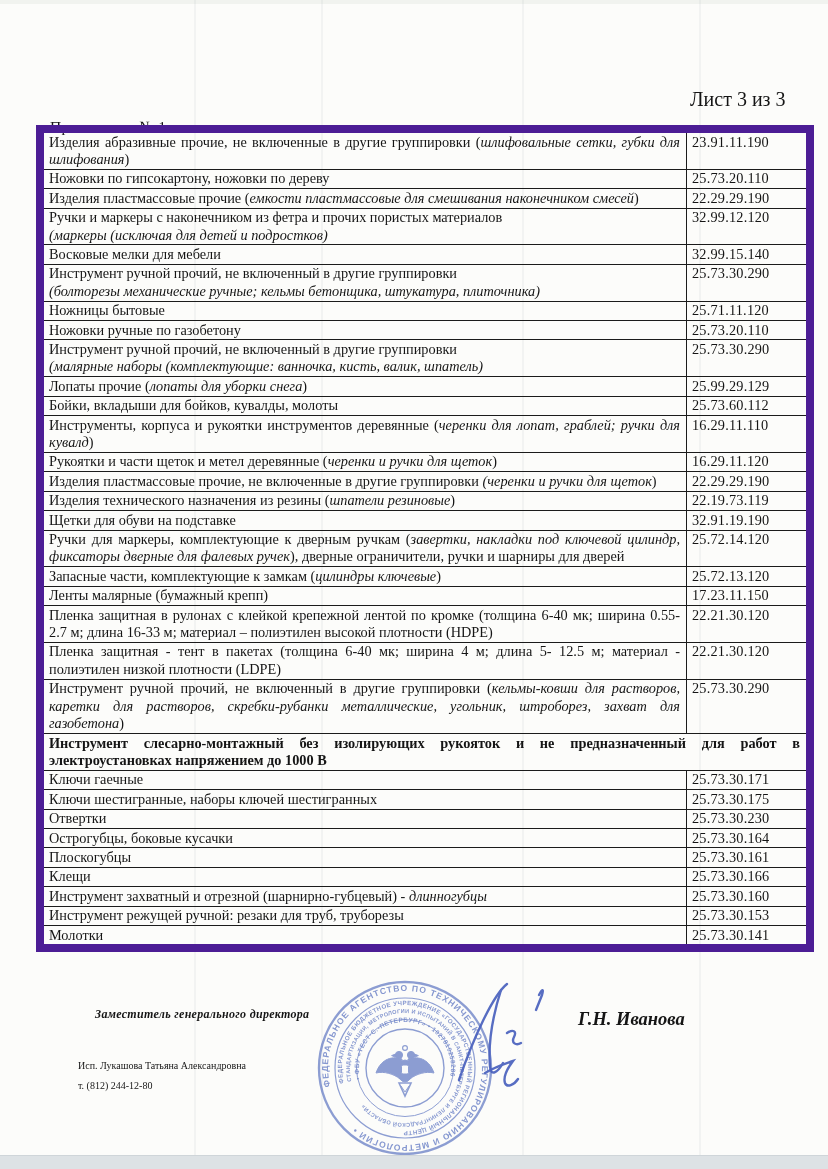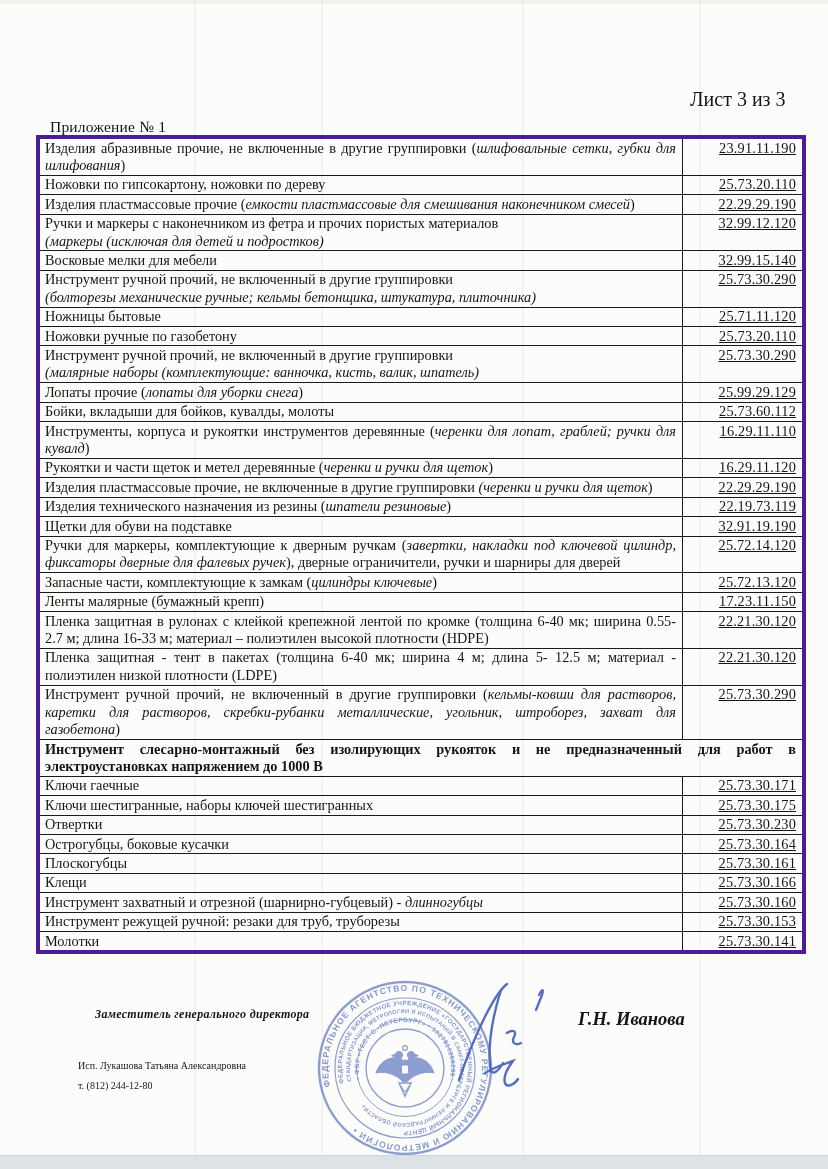--- a/index.html
+++ b/index.html
@@ -10,32 +10,32 @@
     color:#151515;
   }
   .fold-line{position:absolute;top:0;bottom:0;width:2px;background:rgba(140,152,162,0.09);}
   .scan-top{position:absolute;left:0;top:0;width:828px;height:4px;background:#f1f3ef;}
   .scan-bottom{position:absolute;left:0;bottom:0;width:828px;height:13px;background:#dde2e5;border-top:1px solid #cfd5d9;}
 
   .hdr-left{position:absolute;left:50px;top:82px;font-size:15.5px;letter-spacing:0.2px;margin-top:36px;}
   .hdr-right{position:absolute;left:690px;top:88px;font-size:20px;}
 
   table.items{
-    position:absolute;left:36px;top:135px;width:751px;
+    position:absolute;left:36px;top:125px;width:751px;
     border-collapse:collapse;table-layout:fixed;
-    border:4px solid #4c1d95;
+    border:8px solid #4c1d95;
   }
   table.items td{
     border:1px solid #1b1b1b;
     padding:0.5px 6px 0.5px 5px;
     font-size:14.3px;line-height:17.4px;
     vertical-align:top;
   }
   td.name-cell{width:631px;text-align:justify;}
-  td.code-cell{width:108px;text-align:right;padding-left:2px;padding-right:2px;letter-spacing:0.2px;font-size:14.8px;text-decoration:underline;}
+  td.code-cell{width:108px;text-align:left;padding-left:2px;padding-right:2px;letter-spacing:0.2px;font-size:14.8px;}
   td.section-cell{font-weight:bold;text-align:justify;}
   .it{font-style:italic;}
 
   .sig-title{position:absolute;left:95px;top:1007px;font-size:12px;font-weight:bold;font-style:italic;letter-spacing:0.3px;}
   .sig-name{position:absolute;left:578px;top:1009px;font-size:18.5px;font-weight:bold;font-style:italic;}
   .executor{position:absolute;left:78px;top:1056px;font-size:10px;line-height:20px;}
 
   .stamp-svg{position:absolute;left:316px;top:979px;opacity:0.88;}
   .stamp-svg text{font-family:"Liberation Sans","DejaVu Sans",sans-serif;font-weight:bold;}
   .signature-svg{position:absolute;left:447px;top:977px;}

